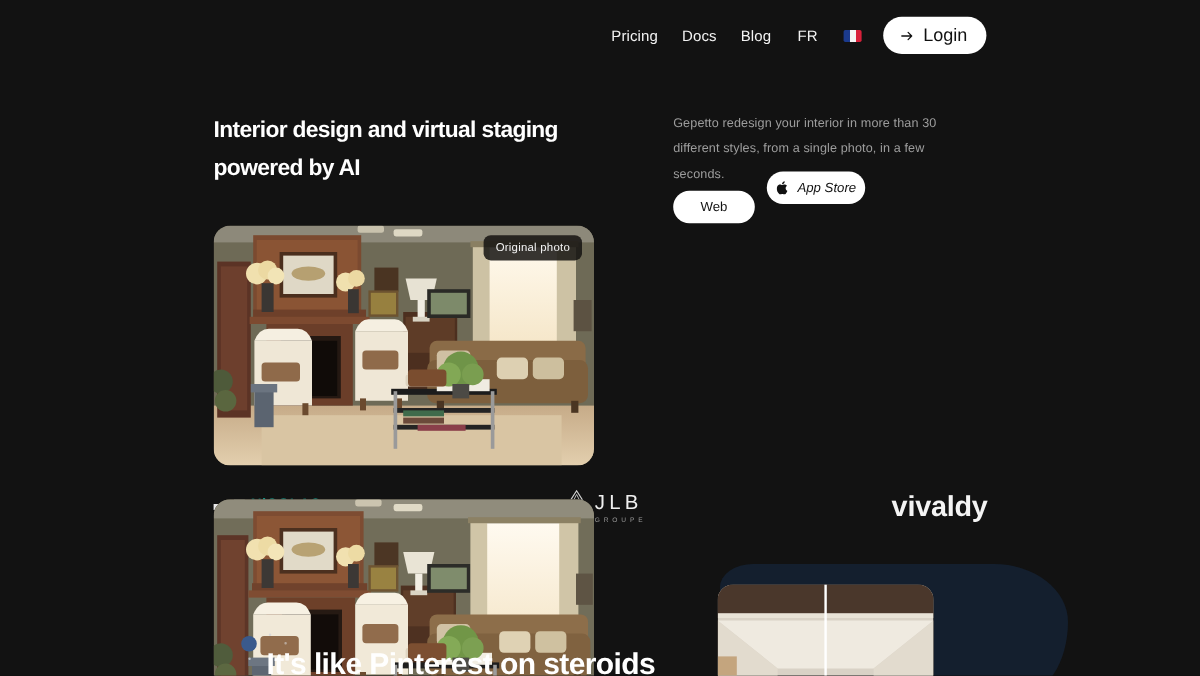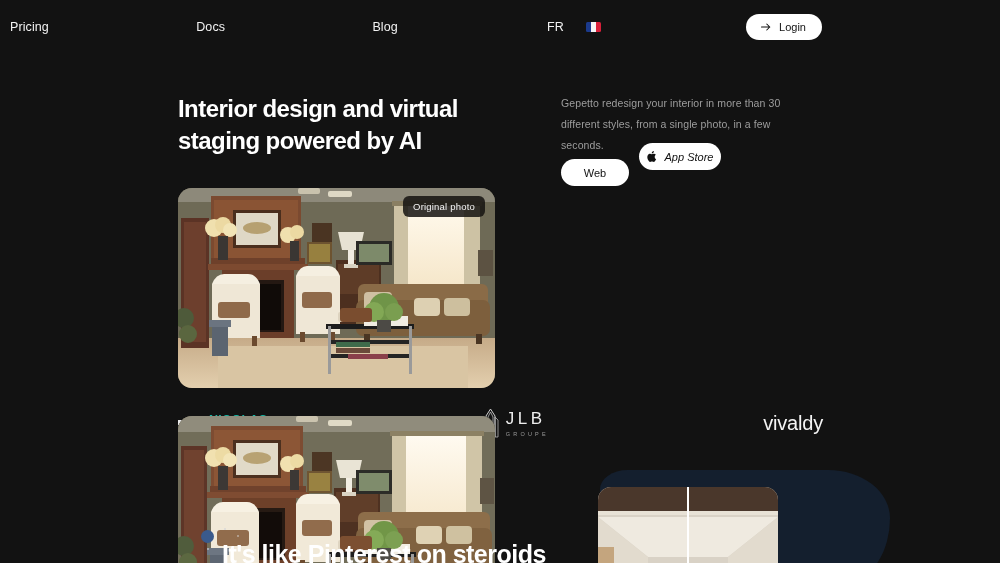--- a/index.html
+++ b/index.html
@@ -19,47 +19,47 @@
     border-top-left-radius: 40px 28px;
     border-bottom-left-radius: 10px;
     border-top-right-radius: 90px 70px;
     border-bottom-right-radius: 60px 90px;
     z-index: 0;
   }
 
   
   .nav {
     position: absolute; top: 14px; left: 0; width: 1000px;
-    display: flex; justify-content: space-between; align-items: center;
+    display: flex; justify-content: flex-end; align-items: center;
     padding-right: 178px; gap: 0px; z-index: 8;
   }
   .nav-link {
     color: #f2f2f2; font-size: 12.5px; letter-spacing: .1px;
     padding: 6px 10px; cursor: pointer; white-space: nowrap;
   }
   .nav-lang {
     display: flex; align-items: center; gap: 22px;
     color: #f2f2f2; font-size: 12.5px; padding: 6px 8px 6px 12px; cursor: pointer;
   }
   .flag-fr {
     display: inline-block; width: 15px; height: 10px; border-radius: 1.5px;
     background: linear-gradient(to right,#1b3a8c 0 33.3%, #f5f5f5 33.3% 66.6%, #d8203a 66.6% 100%);
   }
   .login-btn {
     display: flex; align-items: center; gap: 7px;
     background: #fff; color: #111; border-radius: 999px;
-    padding: 7px 16px 7px 14px; font-size: 11px; font-weight: 500;
+    padding: 7px 16px 7px 14px; font-size: 15px; font-weight: 500;
     margin-left: 10px; cursor: pointer; border: none;
   }
   .arrow-ico { width: 12px; height: 12px; display: block; }
 
   
   .hero-title {
     position: absolute; left: 178px; top: 93px; width: 360px;
-    color: #ffffff; font-size: 24px; line-height: 32px;
+    color: #ffffff; font-size: 19px; line-height: 32px;
     font-weight: 700; letter-spacing: -.55px;
   }
   .hero-desc {
     position: absolute; left: 561px; top: 93px; width: 250px;
     color: #9d9d9d; font-size: 10.5px; line-height: 21px; letter-spacing: .1px;
   }
   .cta-row { position: absolute; left: 561px; top: 143px; display: flex; gap: 10px; }
   .cta {
     display: flex; align-items: center; justify-content: center; gap: 7px;
     background: #fff; color: #111; border-radius: 999px;
@@ -97,21 +97,21 @@
   .nm2 { width: 8px; height: 8px; clip-path: polygon(0 100%,100% 0,100% 100%); }
   .nm3 { width: 9px; height: 9px; }
   .nic-txt { display: flex; flex-direction: column; }
   .nic-main { color: #14b8a6; font-size: 12.5px; font-weight: 700; letter-spacing: .3px; }
   .nic-sub { color: #c7c7c7; font-size: 4.6px; letter-spacing: .5px; text-align: right; margin-top: 1px; }
   .logo-jlb { display: flex; align-items: center; gap: 7px; }
   .jlb-ico { width: 17px; height: 30px; display: block; }
   .jlb-txt { display: flex; flex-direction: column; }
   .jlb-main { color: #eeeeee; font-size: 17px; font-weight: 400; letter-spacing: 3.5px; }
   .jlb-sub { color: #9a9a9a; font-size: 5.5px; letter-spacing: 3.2px; margin-top: 2px; }
-  .logo-vivaldy { color: #f4f4f4; font-size: 20px; font-weight: 400; letter-spacing: -.2px; }
+  .logo-vivaldy { color: #f4f4f4; font-size: 24px; font-weight: 700; letter-spacing: -.2px; }
 
   
   .sec-title {
     position: absolute; left: 222px; top: 540px;
     color: #fff; font-size: 25px; font-weight: 700; letter-spacing: -.5px; z-index: 4;
   }
   .dot-blue {
     position: absolute; left: 201px; top: 530px; width: 13px; height: 13px;
     border-radius: 50%; background: #3a5a8c; z-index: 4;
   }

